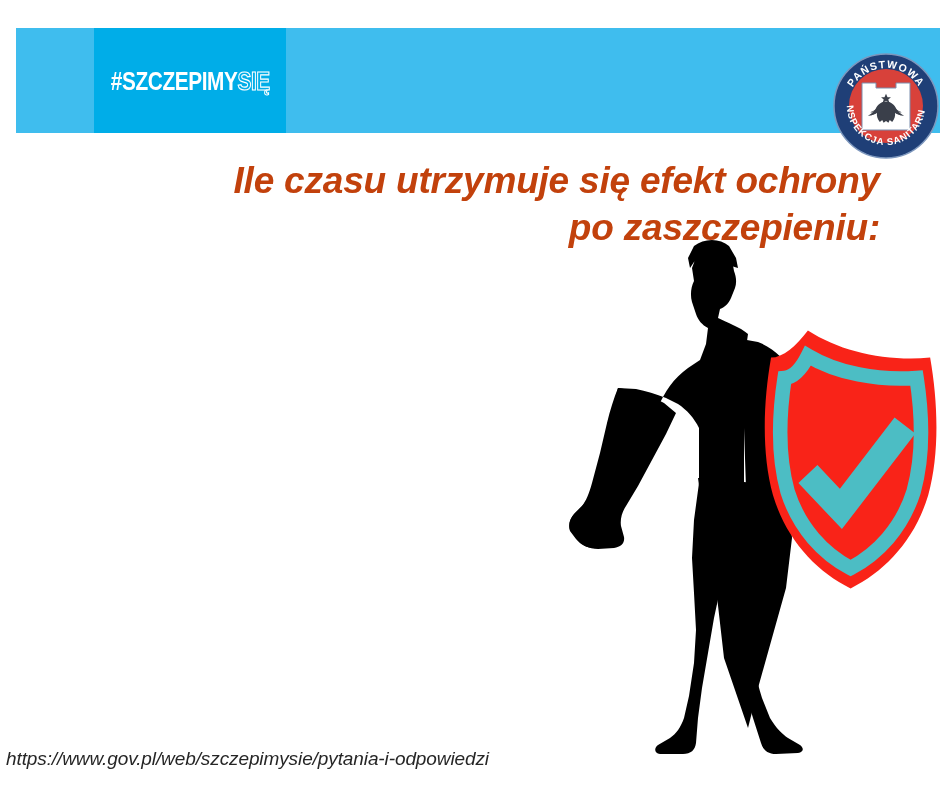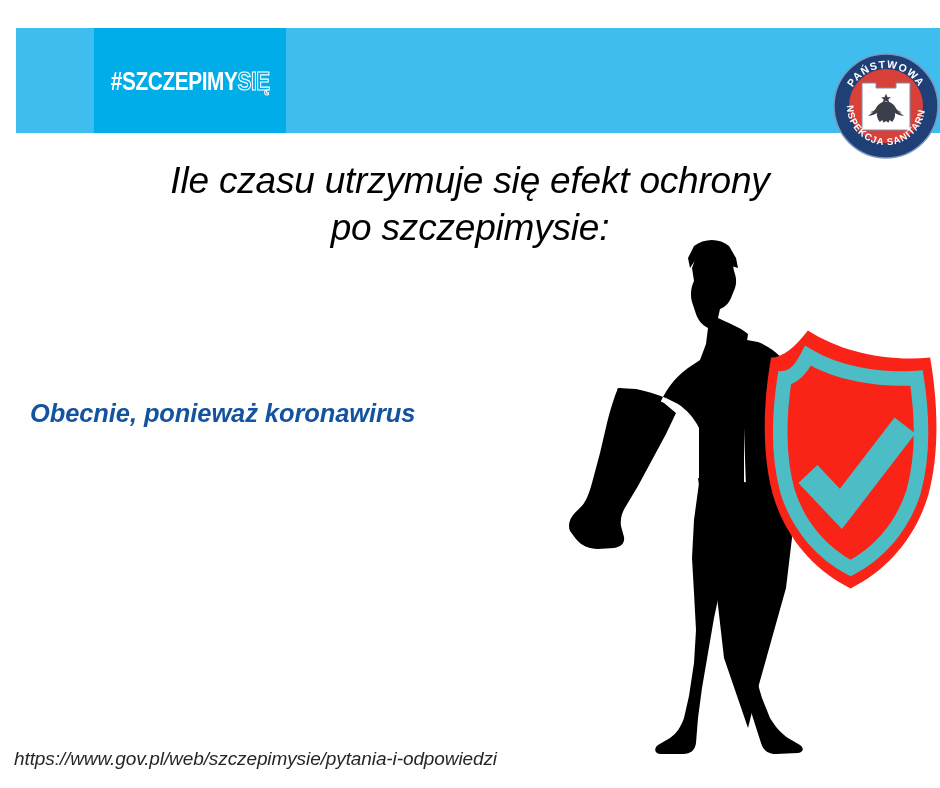--- a/index.html
+++ b/index.html
@@ -64,24 +64,24 @@
     width: 108px;
     height: 108px;
   }
 
   
   #poster-title {
     position: absolute;
     left: 60px;
     top: 158px;
     width: 820px;
-    text-align: center;
-    color: #000000;
-    font-family: "Liberation Sans", sans-serif;
-    font-weight: normal;
+    text-align: right;
+    color: #c2410c;
+    font-family: "Liberation Sans", sans-serif;
+    font-weight: bold;
     font-style: italic;
     font-size: 37px;
     line-height: 1.26;
     letter-spacing: -0.2px;
   }
   #poster-title .title-line {
     display: block;
   }
 
   
@@ -99,21 +99,21 @@
     letter-spacing: -0.1px;
     white-space: pre;
   }
   #body-copy .copy-line {
     display: block;
   }
 
   
   #source-url {
     position: absolute;
-    left: 14px;
+    left: 6px;
     top: 748px;
     color: #262626;
     font-family: "Liberation Sans", sans-serif;
     font-style: italic;
     font-weight: 300;
     font-size: 19px;
     letter-spacing: -0.1px;
     white-space: nowrap;
   }
 
@@ -160,25 +160,24 @@
         </text>
         <text font-family="Liberation Sans, sans-serif" font-size="9.6" font-weight="bold" fill="#ffffff" letter-spacing="0.9">
           <textPath href="#arcBottom" startOffset="50%" text-anchor="middle">INSPEKCJA SANITARNA</textPath>
         </text>
       </svg>
     </div>
   </div>
 
   <div id="poster-title">
     <span class="title-line">Ile czasu utrzymuje się efekt ochrony</span>
-    <span class="title-line">po szczepimysie:</span>
+    <span class="title-line">po zaszczepieniu:</span>
   </div>
 
   <div id="body-copy">
-    <span class="copy-line">Obecnie, ponieważ koronawirus</span>
     
     
     
     
     
     
   </div>
 
   <div id="source-url">https://www.gov.pl/web/szczepimysie/pytania-i-odpowiedzi</div>
 

